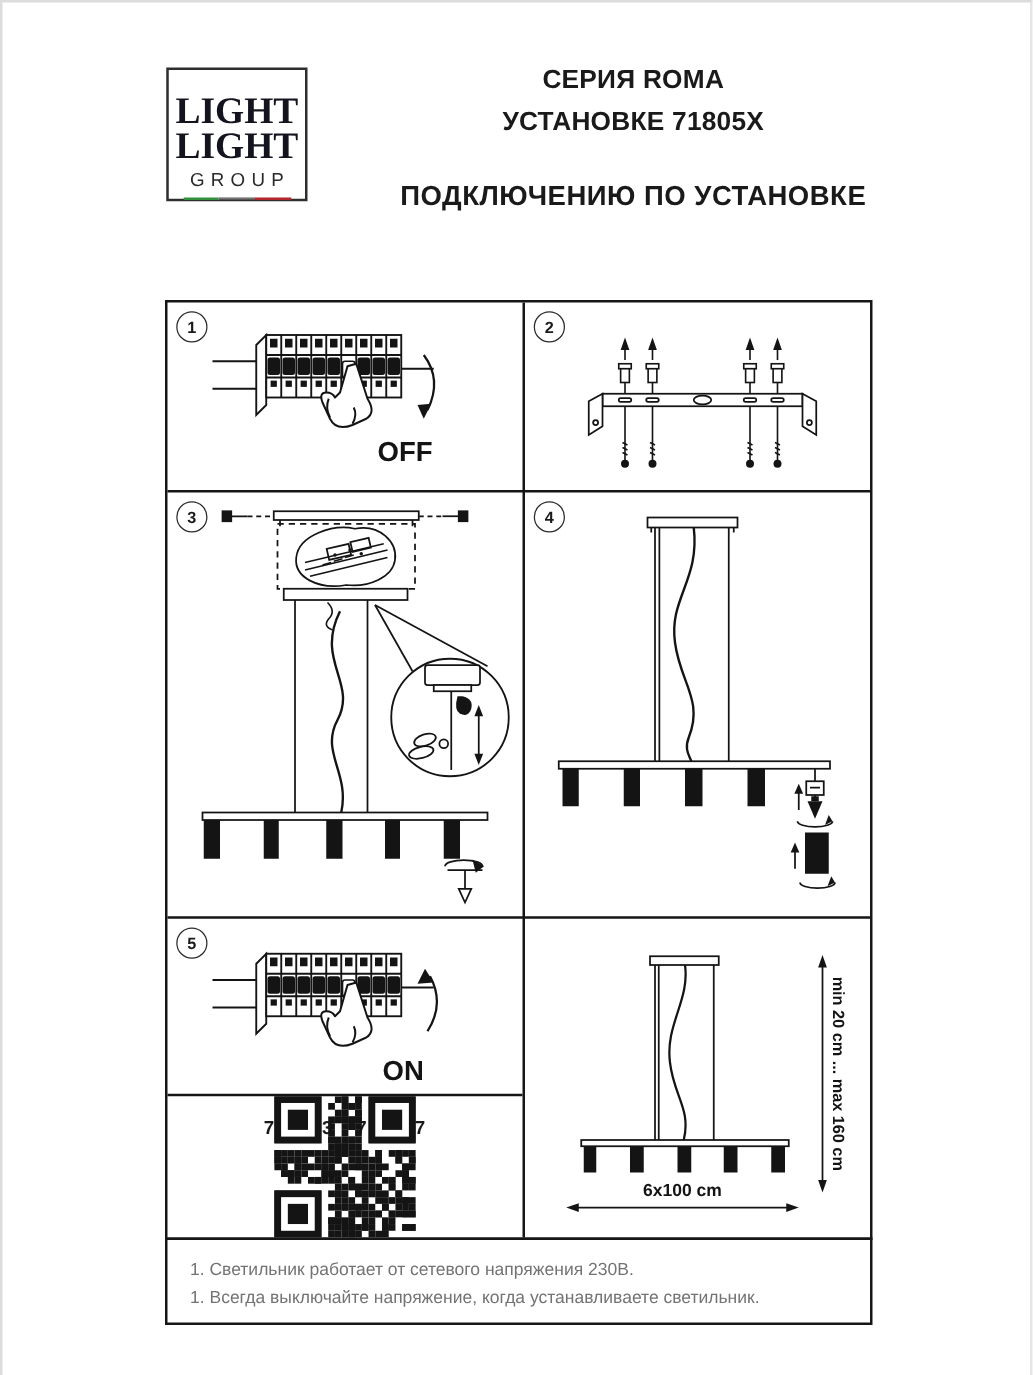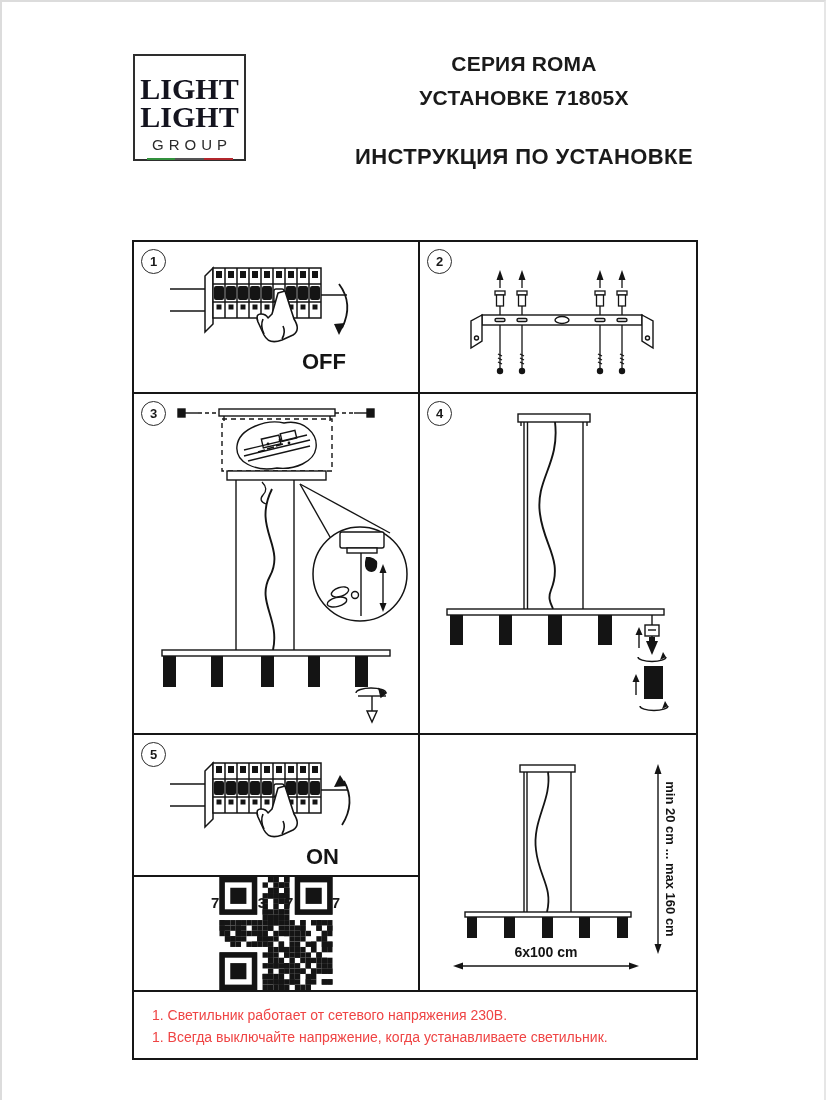--- a/index.html
+++ b/index.html
@@ -47,21 +47,21 @@
 
   
   .qr-wrap{display:flex;justify-content:center;gap:18px;padding-top:17px;}
   .qr-item{display:flex;flex-direction:column;align-items:center;}
   .qr-num{font-size:15px;font-weight:bold;letter-spacing:1px;margin-bottom:5px;}
   .qr-code{width:50px;height:50px;}
 
   
   .notes{position:absolute;left:130px;top:988px;width:566px;height:70px;
          border:2px solid #161616;box-sizing:border-box;padding:12px 0 0 18px;
-         font-size:14px;line-height:22px;color:#ef4444;}
+         font-size:14px;line-height:22px;color:#737373;}
 
   
   text.svgtxt{font-family:"Liberation Sans",sans-serif;fill:#141414;}
   .onoff{font-size:22px;font-weight:600;}
   .dimlab{font-size:14px;font-weight:bold;}
   .dimlabv{font-size:13px;font-weight:bold;}
 </style>
 </head>
 <body>
 
@@ -134,21 +134,21 @@
       <span class="seg" style="background: rgb(51, 145, 61);"></span>
       <span class="seg white"></span>
       <span class="seg" style="background: rgb(178, 38, 44);"></span>
     </div>
   </div>
 
   <div class="header-text">
     <div class="h-series">СЕРИЯ ROMA</div>
     <div class="h-articles">УСТАНОВКЕ 71805X</div>
     <div class="h-title">
-      <div>ИНСТРУКЦИЯ ПО УСТАНОВКЕ</div>
+      <div>ПОДКЛЮЧЕНИЮ ПО УСТАНОВКЕ</div>
     </div>
   </div>
 
   <div class="grid">
     <div class="gl vline"></div>
     <div class="gl hline1"></div>
     <div class="gl hline2"></div>
     <div class="gl hline3"></div>
 
     <div class="cell c1">

